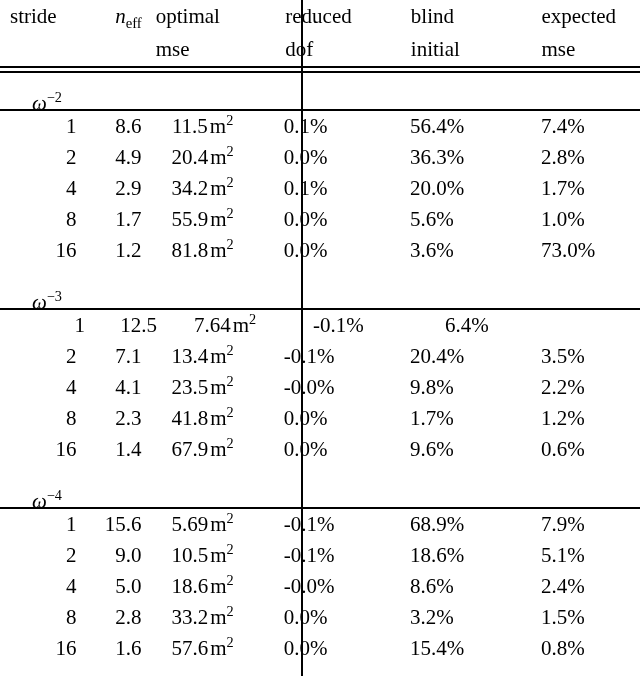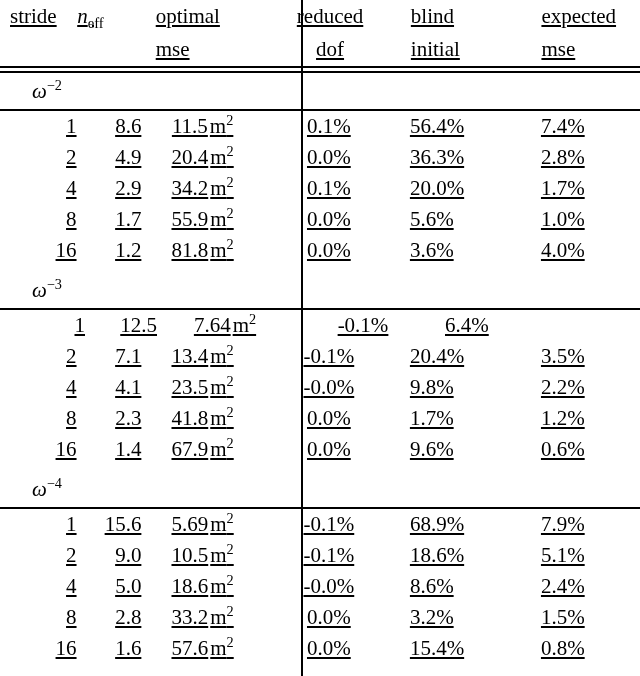--- a/index.html
+++ b/index.html
@@ -13,21 +13,20 @@
     font-family: "Liberation Serif", "DejaVu Serif", serif;
     color: #000000;
     overflow: hidden;
   }
 
   .table-root {
     position: relative;
     width: 640px;
     height: 676px;
     box-sizing: border-box;
-    text-decoration: underline;
   }
 
   
   .vrule {
     position: absolute;
     top: 0;
     bottom: 0;
     left: 301px;
     width: 2px;
     background: #000000;
@@ -78,21 +77,21 @@
   }
   .c-optmse {
     width: 146px;
     text-align: center;
     padding-right: 10px;
     box-sizing: border-box;
   }
   
   .c-dof {
     width: 110px;
-    text-align: center;
+    text-align: left;
     padding-left: 10px;
     box-sizing: border-box;
   }
   .c-blind {
     width: 110px;
     text-align: left;
     box-sizing: border-box;
     margin-left: 36px;
   }
   .c-exp {
@@ -101,21 +100,21 @@
     box-sizing: border-box;
     margin-left: 32px;
   }
 
   
   .header-row .c-stride {
     text-align: left;
     padding-left: 10px;
   }
   .header-row .c-neff {
-    text-align: left;
+    text-align: right;
   }
   .header-row .c-optmse {
     text-align: left;
     padding-left: 14px;
     padding-right: 12px;
   }
 
   .hdr-line2 .c-exp,
   .hdr-line2 .c-blind,
   .hdr-line2 .c-dof { }
@@ -123,21 +122,21 @@
   
   .group-row {
     position: relative;
     height: 36px;
     line-height: 36px;
     font-size: 21px;
   }
   .group-label {
     position: absolute;
     left: 32px;
-    top: 0;
+    top: 12px;
     font-style: italic;
   }
   .group-label sup {
     font-size: 0.68em;
     font-style: normal;
     vertical-align: super;
     line-height: 0;
   }
 
   
@@ -228,21 +227,21 @@
         <div class="c-dof">0.0%</div>
         <div class="c-blind">5.6%</div>
         <div class="c-exp">1.0%</div>
       </div>
       <div class="row">
         <div class="c-stride">16</div>
         <div class="c-neff">1.2</div>
         <div class="c-optmse">81.8<span class="thin-space"></span><span class="unit">m<sup>2</sup></span></div>
         <div class="c-dof">0.0%</div>
         <div class="c-blind">3.6%</div>
-        <div class="c-exp">4.0%</div>
+        <div class="c-exp">73.0%</div>
       </div>
       <div class="block-gap"></div>
       <div class="group-row">
         <div class="group-label">ω<sup>−3</sup></div>
       </div>
       <div class="hrule"></div>
       <div class="row">
         <div class="c-stride">1</div>
         <div class="c-neff">12.5</div>
         <div class="c-optmse">7.64<span class="thin-space"></span><span class="unit">m<sup>2</sup></span></div>

